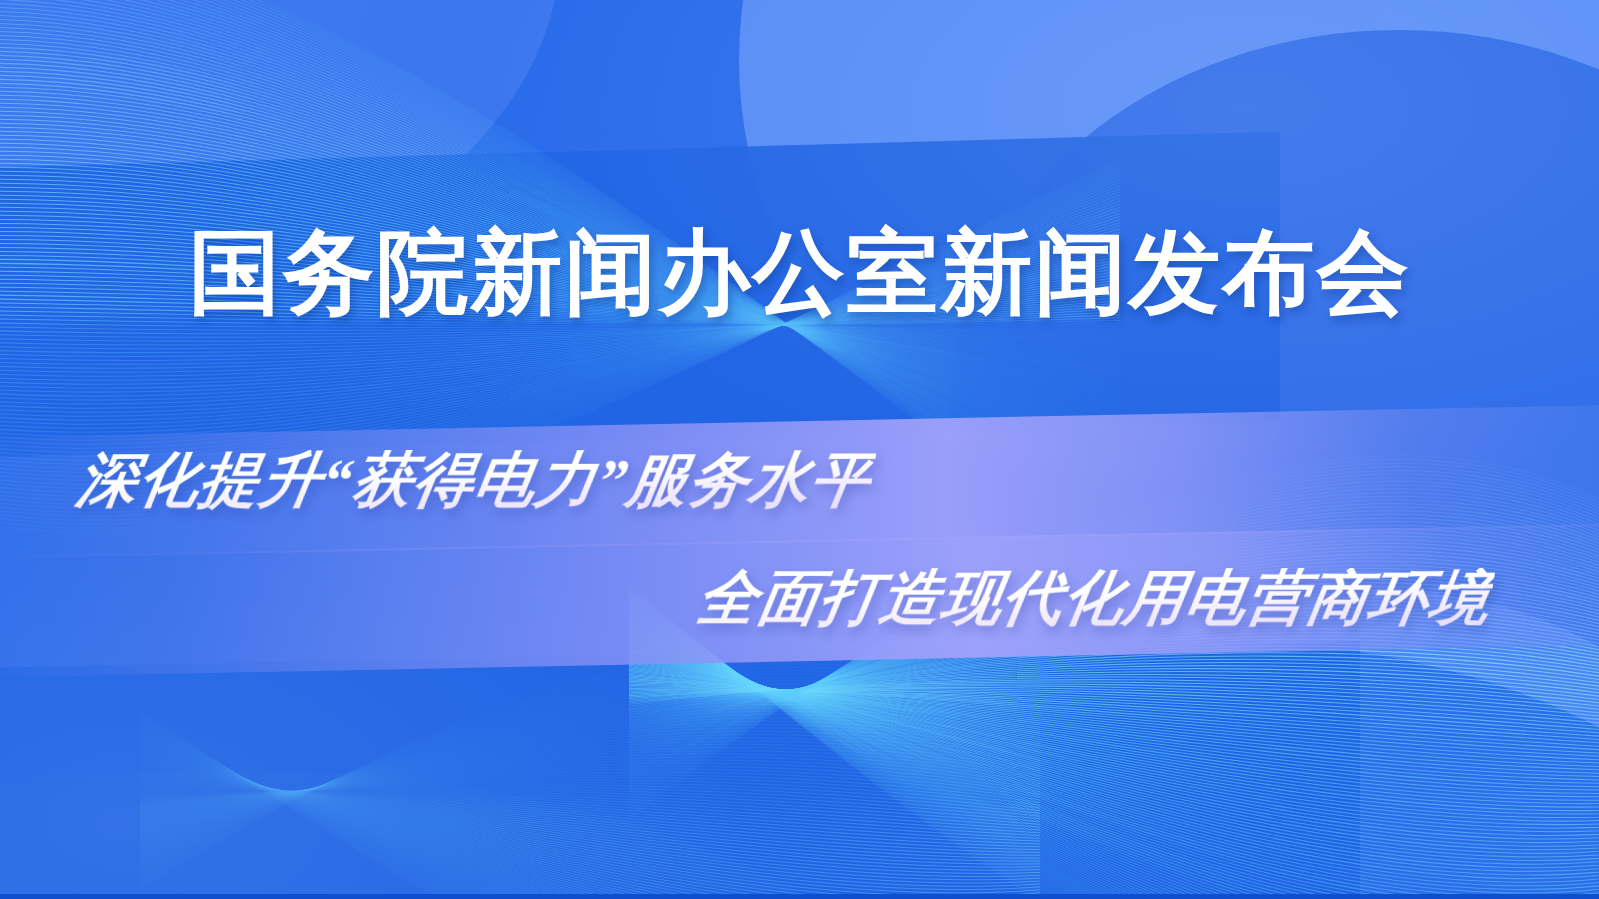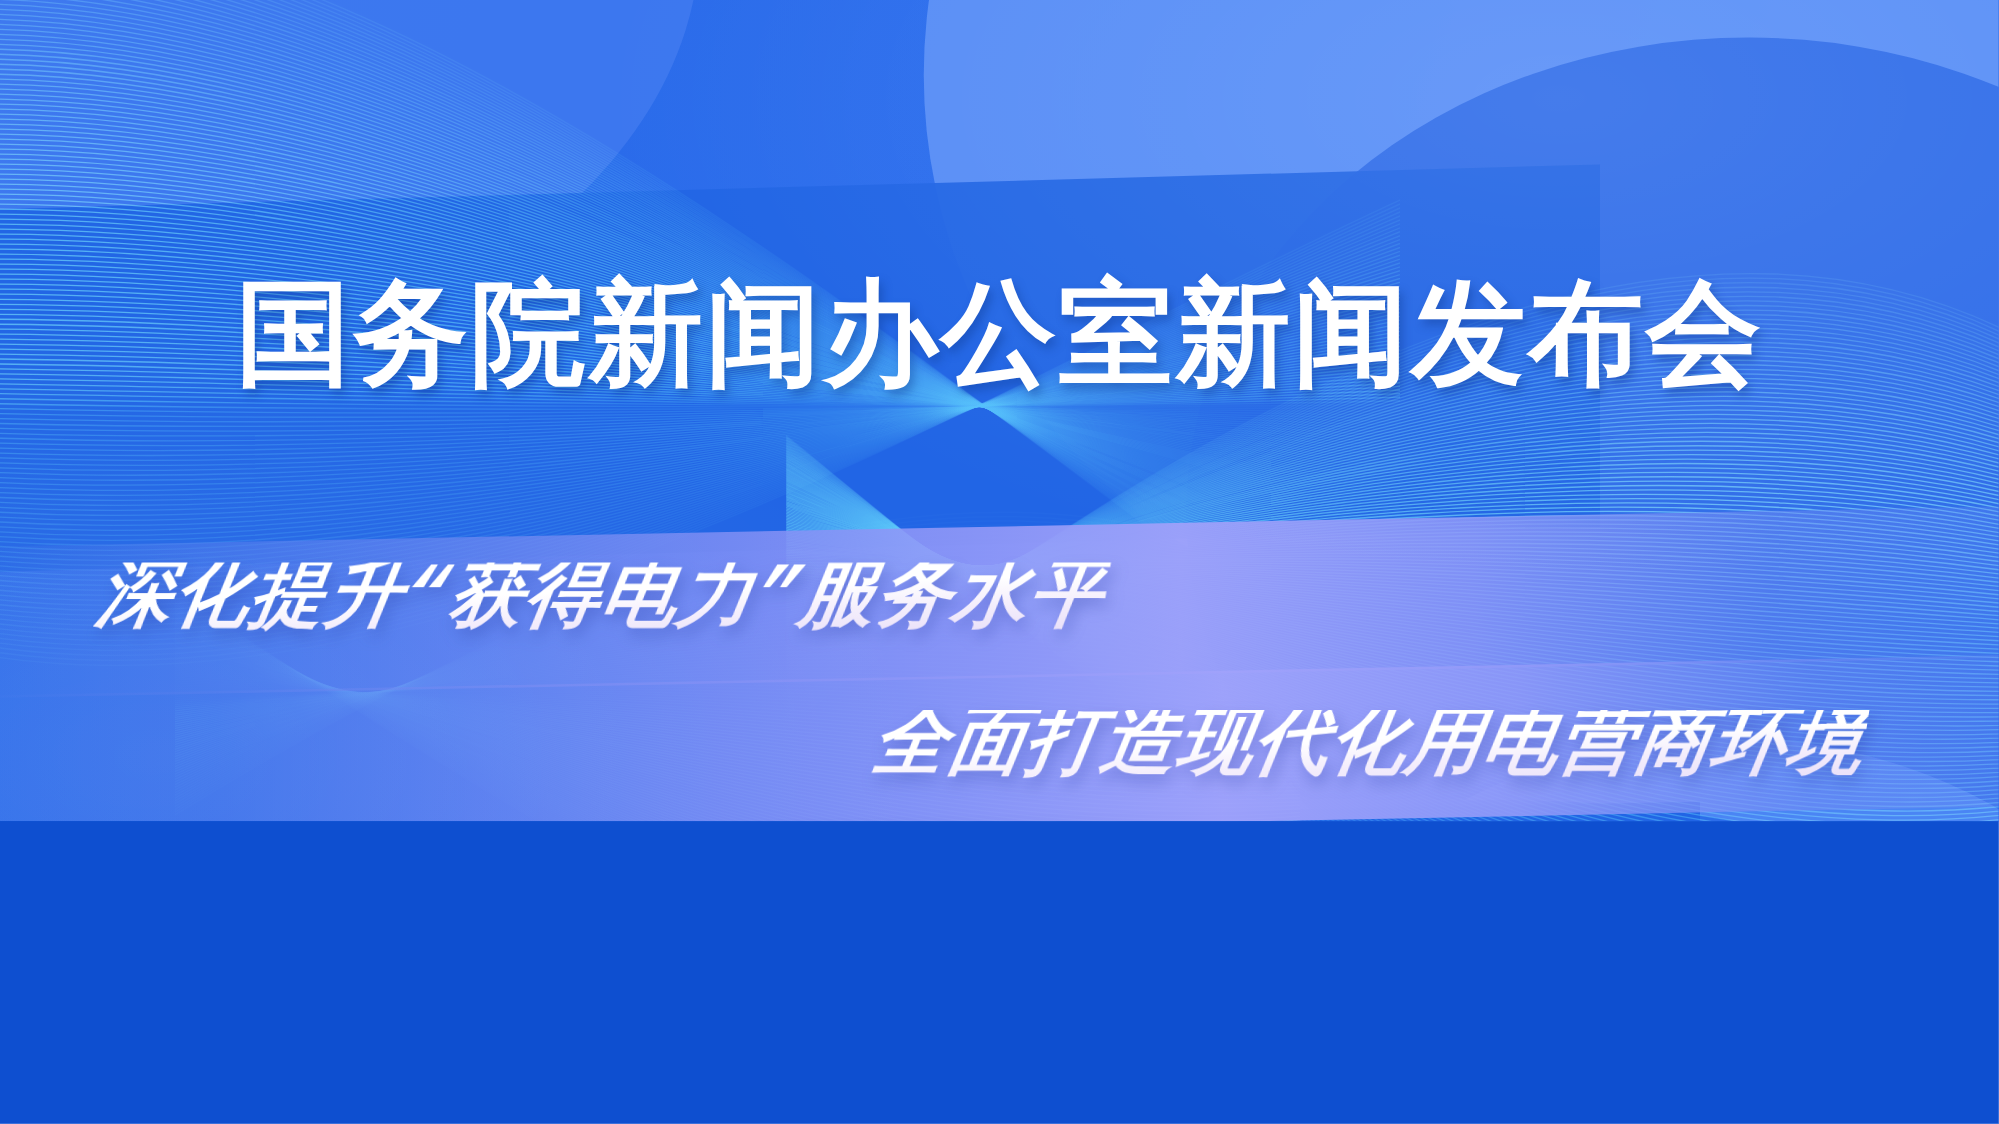--- a/index.html
+++ b/index.html
@@ -3,24 +3,24 @@
 <meta charset="utf-8">
 <style>
   html, body {
     margin: 0;
     padding: 0;
     background: #0e4fd0;
   }
   #stage {
     position: relative;
     width: 1599px;
-    height: 657px;
+    height: 894px;
     overflow: hidden;
     background: #2a6ae8;
-    font-family: Liberation Mono, monospace;
+    font-family: Liberation Serif, serif;
   }
 
   
   .bg-layer { position: absolute; inset: 0; }
 
   .bg-base {
     background: linear-gradient(110deg, #2f6fea 0%, #2a6bea 28%, #2b6eef 55%, #4b86f6 78%, #5a90f8 100%);
   }
 
   

